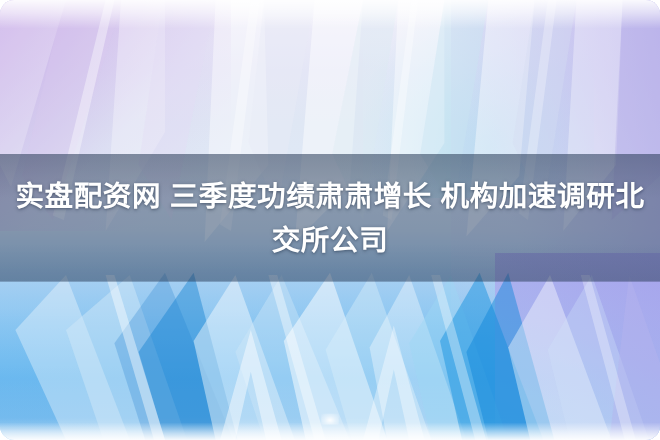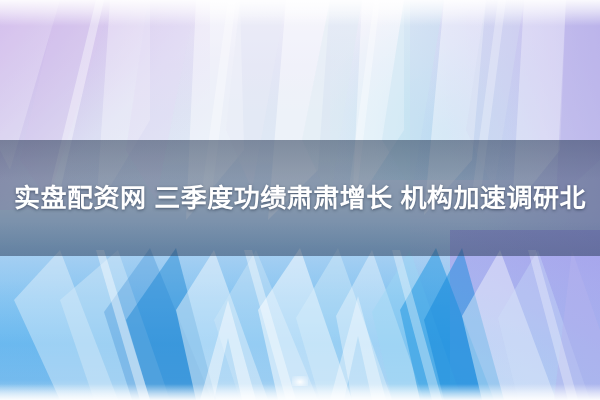--- a/index.html
+++ b/index.html
@@ -12,20 +12,21 @@
     font-family: "Liberation Sans", "DejaVu Sans", sans-serif;
   }
 
   .banner {
     position: relative;
     width: 600px;
     height: 400px;
     overflow: hidden;
     background: #cfe3f5;
     user-select: none;
+    border-radius: 13px;
   }
 
   
   .bg-base {
     position: absolute;
     inset: 0;
     background: linear-gradient(
       180deg,
       #f2f1fa 0%,
       #ecebf8 6%,
@@ -243,15 +244,16 @@
     <polygon points="200,400 228,300 256,400 242,400 228,338 214,400" fill="#ffffff" opacity="0.45"></polygon>
     <polygon points="330,400 358,296 386,400 372,400 358,336 344,400" fill="#ffffff" opacity="0.38"></polygon>
   </svg>
 
   <div class="bg-top-white"></div>
   <div class="bg-bottom-white"></div>
   <div class="sparkle"></div>
 
   <div class="headline-band">
     <div class="headline headline-line1">实盘配资网 三季度功绩肃肃增长 机构加速调研北</div>
+    <div class="headline headline-line2">交所公司</div>
   </div>
 
 </div>
 
 </body></html>

